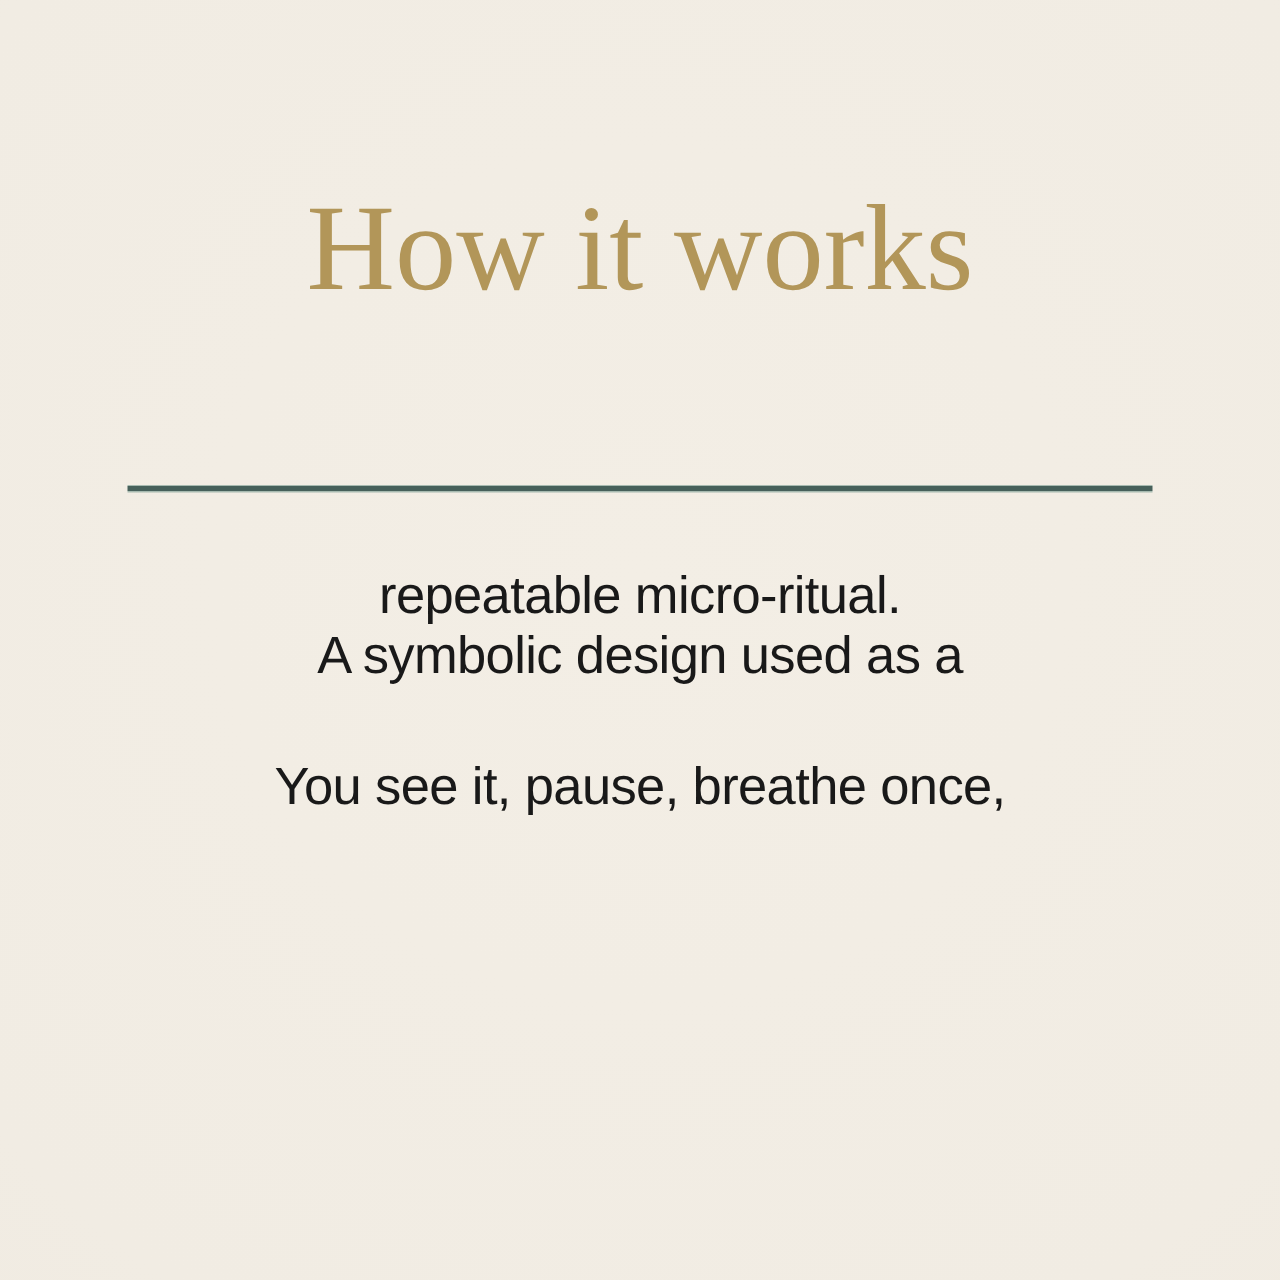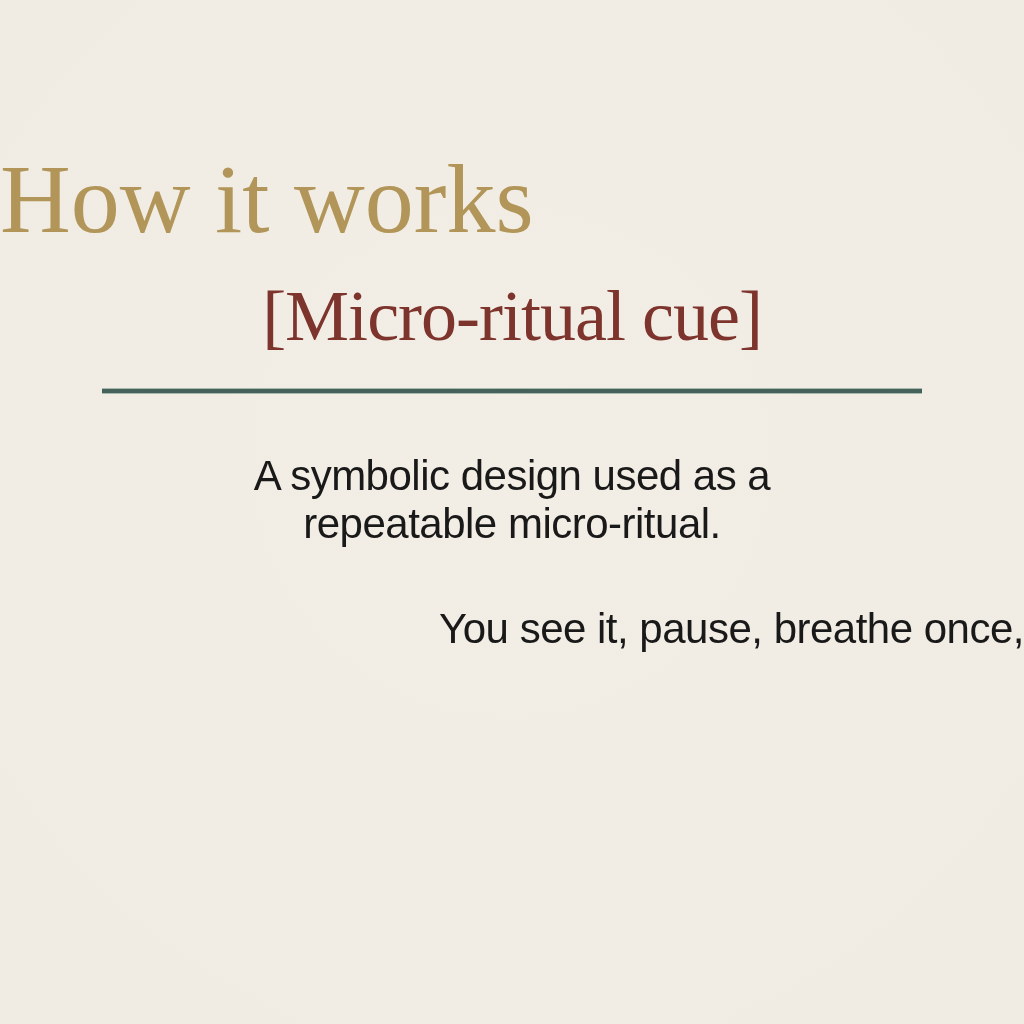--- a/index.html
+++ b/index.html
@@ -20,21 +20,21 @@
     width: 1024px;
     height: 1024px;
     background: radial-gradient(ellipse 120% 120% at 50% 45%,
                 #F3EEE5 0%, var(--background) 55%, #EEE8DE 100%);
   }
   .title {
     position: absolute;
     top: 150px;
     left: 0;
     width: 1024px;
-    text-align: left;
+    text-align: center;
     font-family: "Liberation Serif", serif;
     font-weight: 400;
     font-size: 98px;
     line-height: 1.0;
     color: var(--title);
     letter-spacing: 0px;
   }
   .subtitle {
     position: absolute;
     top: 280px;
@@ -65,39 +65,38 @@
     left: 0;
     width: 1024px;
     text-align: center;
     color: var(--body-text);
     font-size: 42px;
     line-height: 48px;
     letter-spacing: -0.5px;
     font-weight: 400;
   }
   .paragraph { margin-bottom: 57px; }
-  .paragraph:last-child { margin-bottom: 0; text-align: right; }
+  .paragraph:last-child { margin-bottom: 0; }
   .body-line { white-space: nowrap; }
 </style>
 </head>
 <body>
 
 <div class="canvas">
 
   <h1 class="title">How it works</h1>
 
-  <h2 class="subtitle">[Micro-ritual cue]</h2>
 
   <div class="divider"></div>
 
   <div class="body-block">
 
     <div class="paragraph">
+      <div class="body-line">repeatable micro-ritual.</div>
       <div class="body-line">A symbolic design used as a</div>
-      <div class="body-line">repeatable micro-ritual.</div>
     </div>
 
 
     <div class="paragraph">
       <div class="body-line">You see it, pause, breathe once,</div>
     </div>
 
   </div>
 
 </div>

